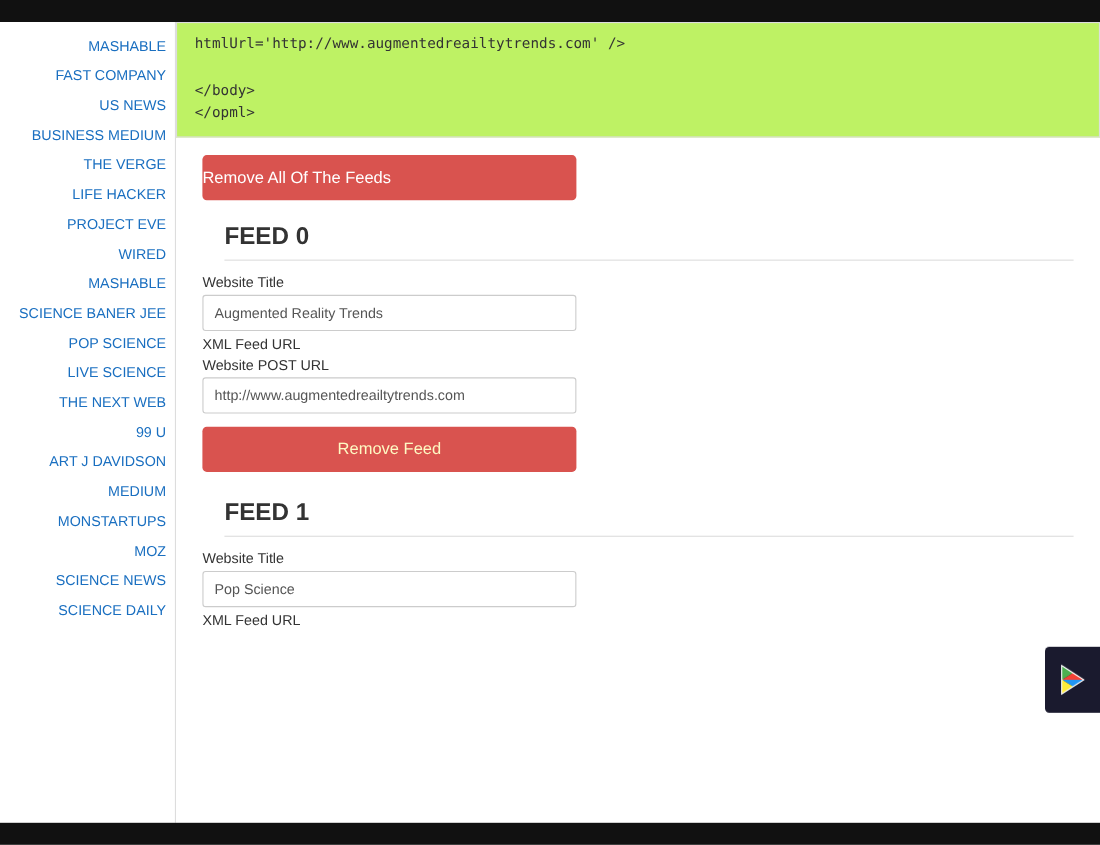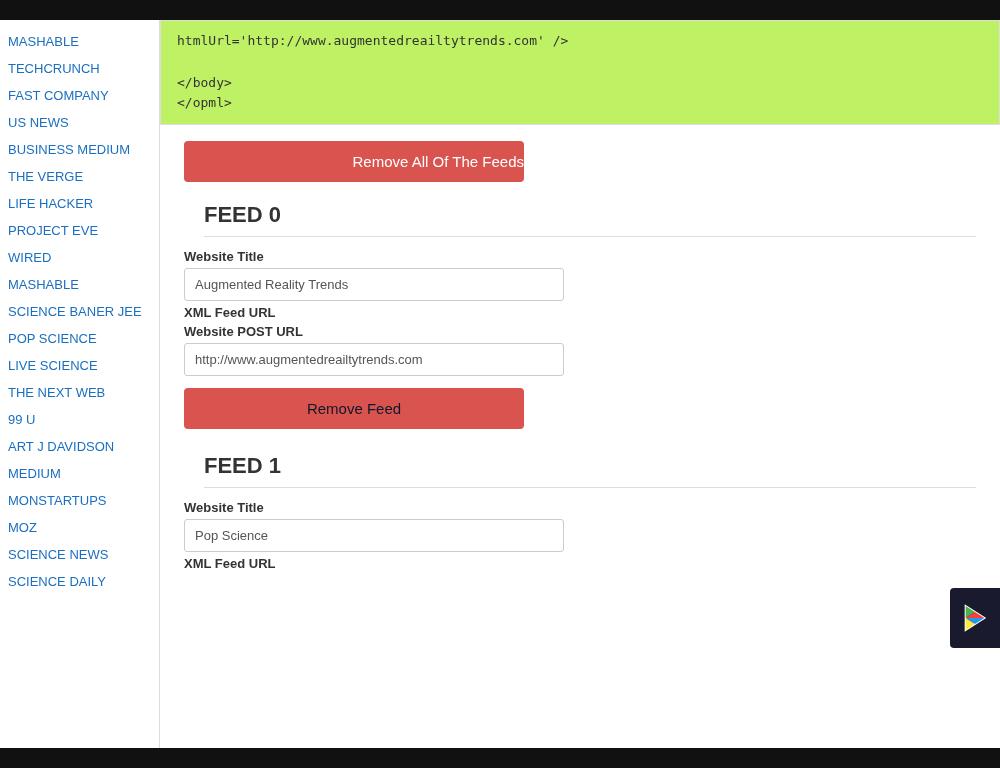--- a/index.html
+++ b/index.html
@@ -18,21 +18,21 @@
       background: #fff;
       border-right: 1px solid #ddd;
       overflow-y: auto;
       padding-top: 8px;
     }
     .sidebar-item {
       padding: 6px 8px;
       font-size: 13px;
       color: #1a6fc0;
       cursor: pointer;
-      text-align: left;
+      text-align: right;
       white-space: nowrap;
       overflow: hidden;
       text-overflow: ellipsis;
     }
 
     
     #main {
       flex: 1;
       overflow-y: auto;
       background: #fff;
@@ -60,59 +60,59 @@
       display: block;
       width: 340px;
       padding: 12px 0;
       background: #d9534f;
       color: #fff;
       border: none;
       border-radius: 4px;
       font-size: 15px;
       cursor: pointer;
       margin-bottom: 20px;
-      text-align: right;
+      text-align: left;
     }
 
     .feed-section {
       margin-bottom: 24px;
     }
     .feed-title {
       font-size: 22px;
       font-weight: bold;
       color: #333;
       margin-bottom: 12px;
       padding-bottom: 8px;
       border-bottom: 1px solid #ddd;
       margin-left: 20px;
     }
     .field-label {
       font-size: 13px;
-      font-weight: bold;
+      font-weight: normal;
       color: #333;
       margin-bottom: 4px;
       margin-top: 4px;
     }
     .field-input {
-      width: 380px;
+      width: 340px;
       padding: 8px 10px;
       border: 1px solid #ccc;
       border-radius: 3px;
       font-size: 13px;
       color: #555;
       background: #fff;
       display: block;
       margin-bottom: 4px;
     }
     .remove-feed-btn {
       display: block;
       width: 340px;
       padding: 12px 0;
       background: #d9534f;
-      color: #0f172a;
+      color: #fef9c3;
       border: none;
       border-radius: 4px;
       font-size: 15px;
       cursor: pointer;
       margin-top: 12px;
       text-align: center;
     }
 
     
     .play-badge {
@@ -158,21 +158,20 @@
     }
   </style>
 </head>
 <body>
 
 <div class="top-bar"></div>
 <div class="bottom-bar"></div>
 
 <nav id="sidebar">
   <div class="sidebar-item">MASHABLE</div>
-  <div class="sidebar-item">TECHCRUNCH</div>
   <div class="sidebar-item">FAST COMPANY</div>
   <div class="sidebar-item">US NEWS</div>
   <div class="sidebar-item">BUSINESS MEDIUM</div>
   <div class="sidebar-item">THE VERGE</div>
   <div class="sidebar-item">LIFE HACKER</div>
   <div class="sidebar-item">PROJECT EVE</div>
   <div class="sidebar-item">WIRED</div>
   <div class="sidebar-item">MASHABLE</div>
   <div class="sidebar-item">SCIENCE BANER JEE</div>
   <div class="sidebar-item">POP SCIENCE</div>

